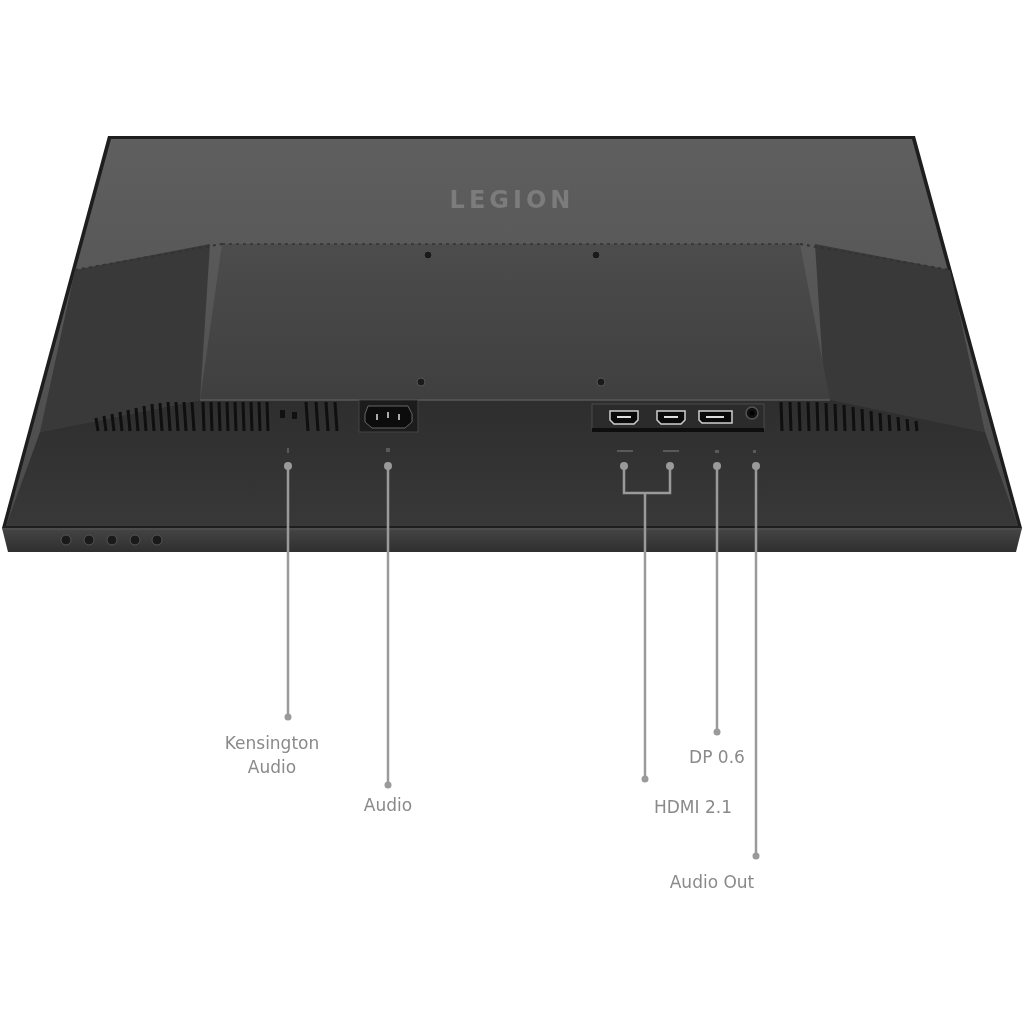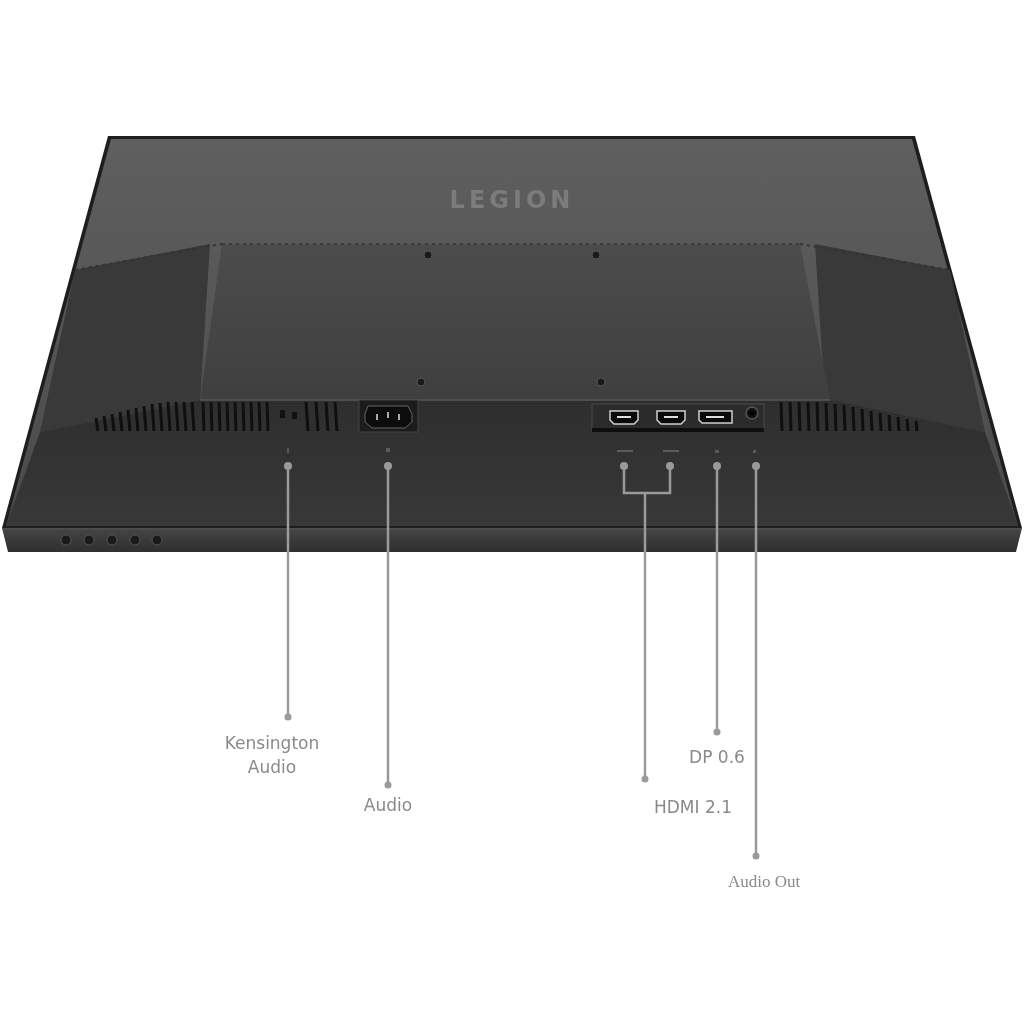--- a/index.html
+++ b/index.html
@@ -193,14 +193,14 @@
 
   <div class="brand">LEGION</div>
 
   <div class="label" style="left:272px; top:731px;">
     <div>Kensington</div>
     <div>Audio</div>
   </div>
   <div class="label" style="left:388px; top:793px;">Audio</div>
   <div class="label" style="left:645px; top:795px;margin-left:48px;">HDMI 2.1</div>
   <div class="label" style="left:717px; top:745px;">DP 0.6</div>
-  <div class="label" style="left:764px; top:870px;font-family:Liberation Serif, serif;">Audio Out</div>
+  <div class="label" style="left:712px; top:870px;">Audio Out</div>
 </div>
 
 </body></html>

